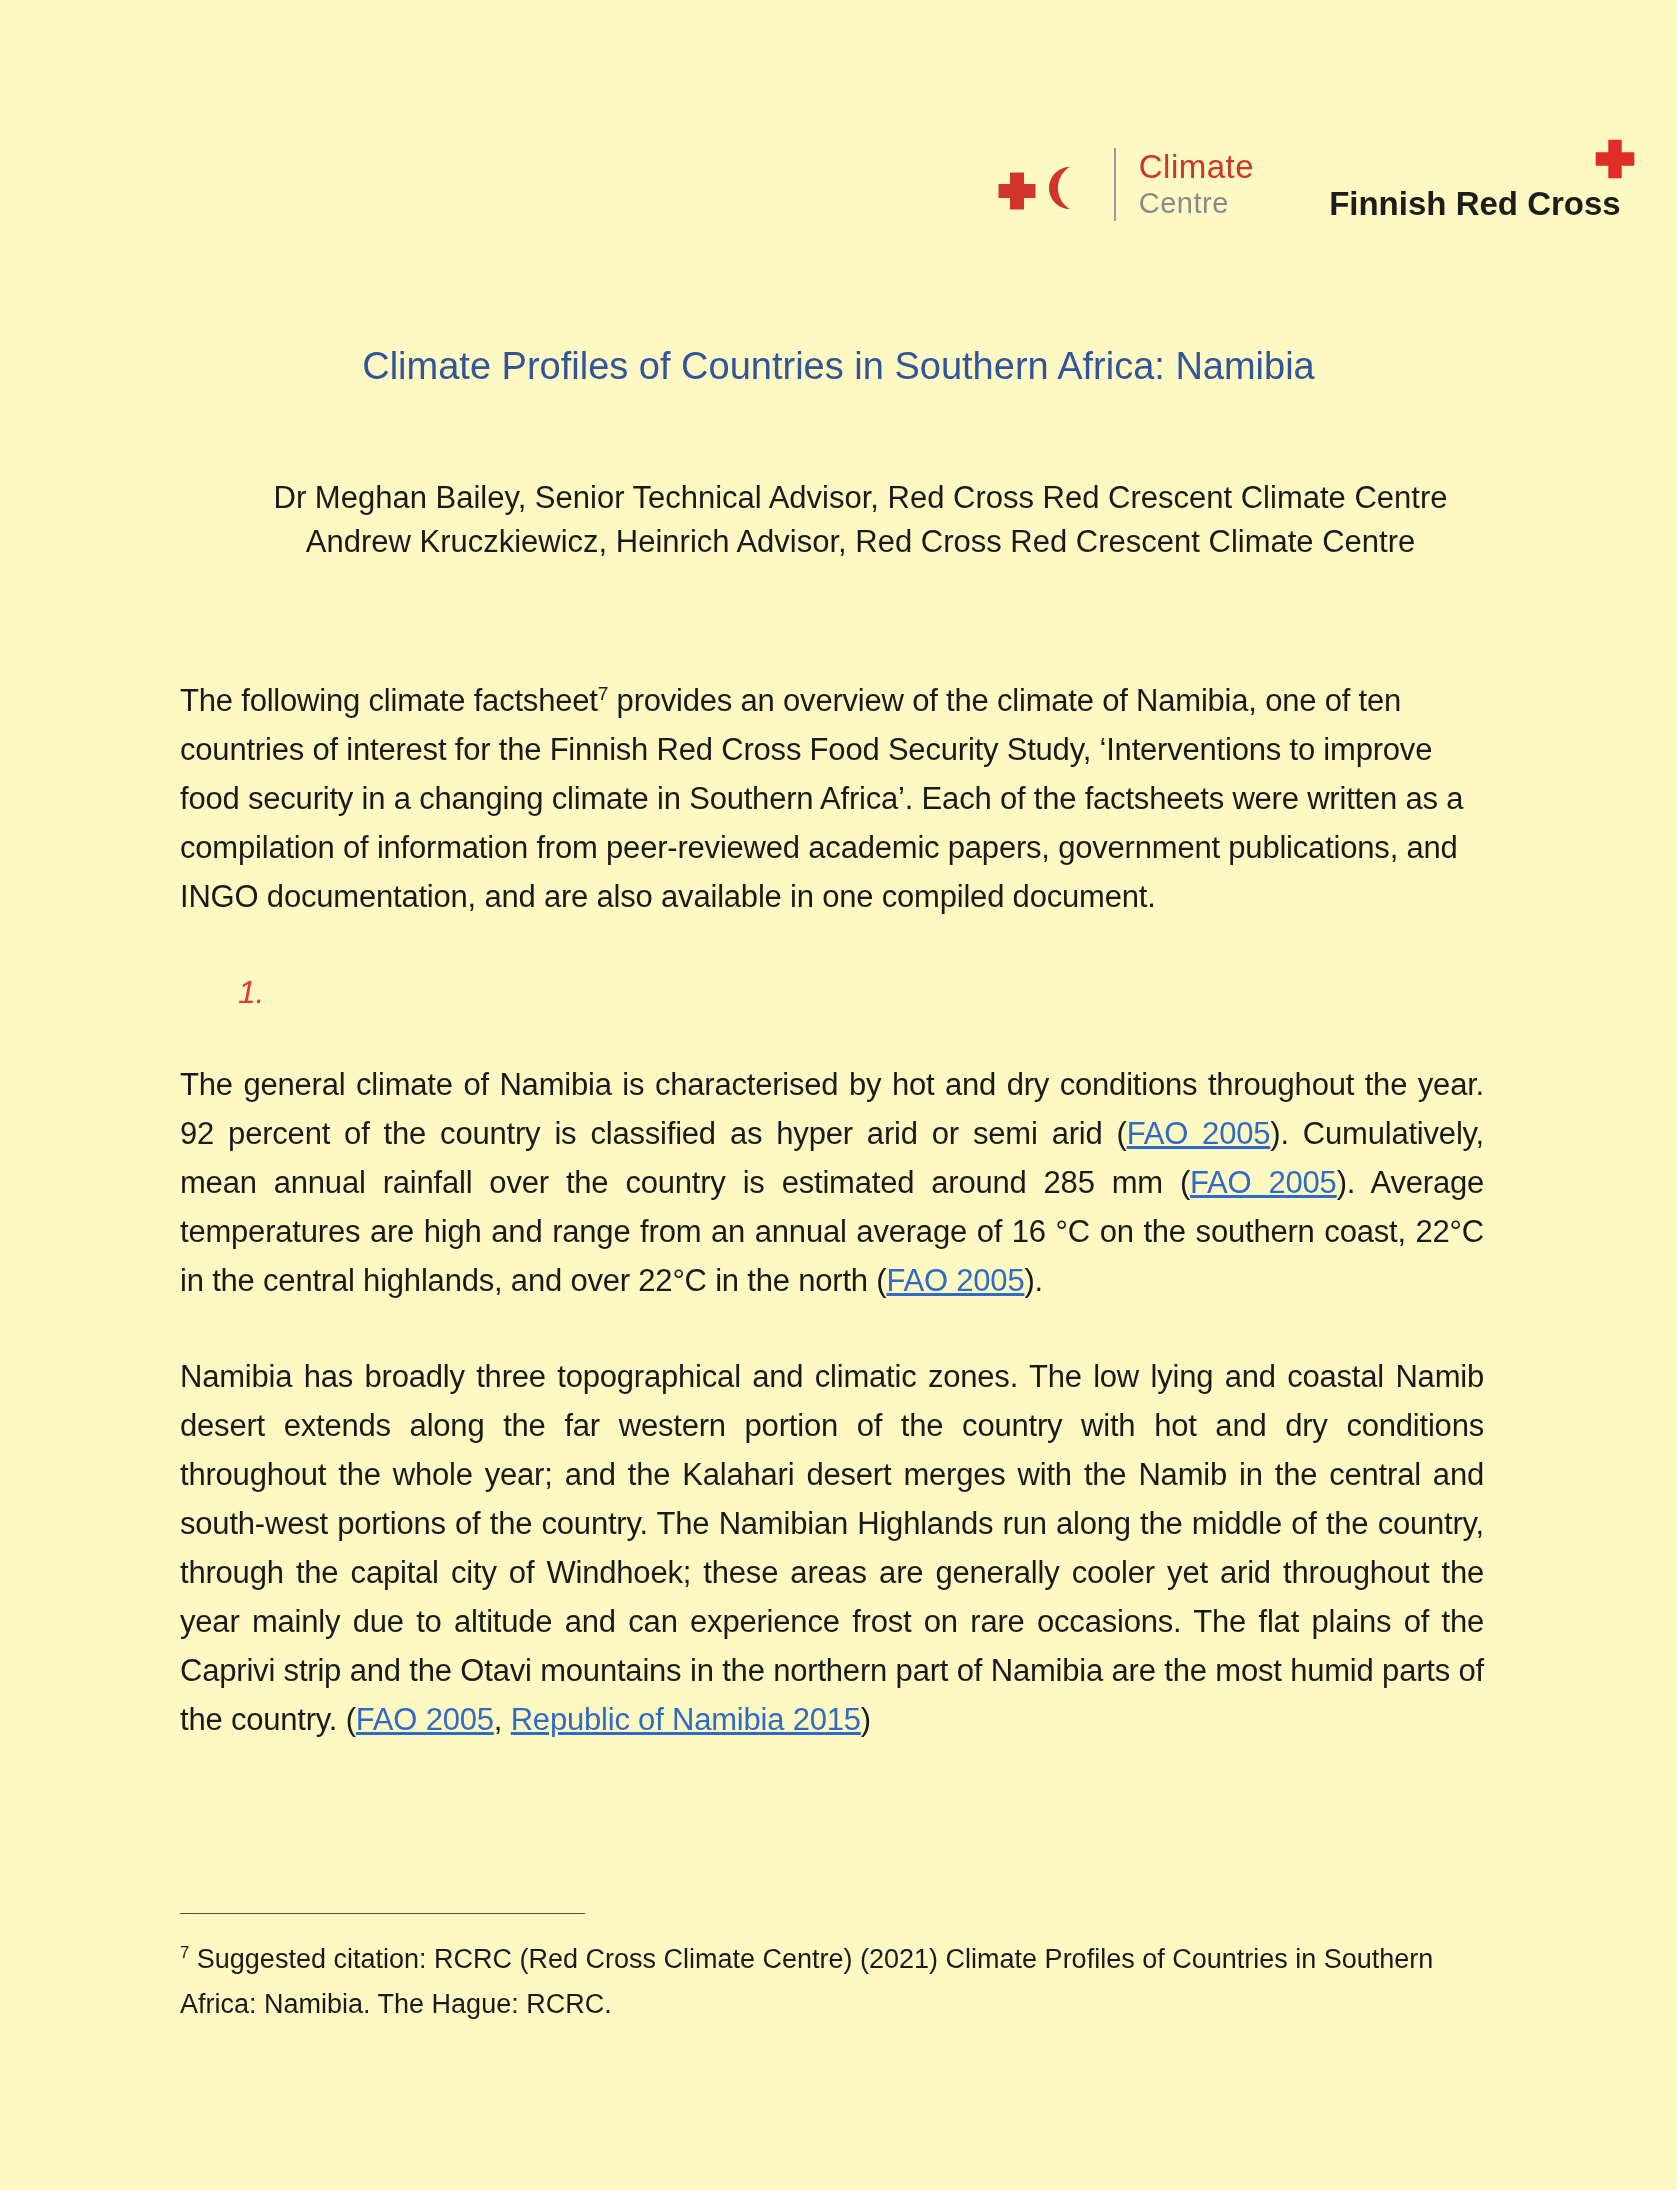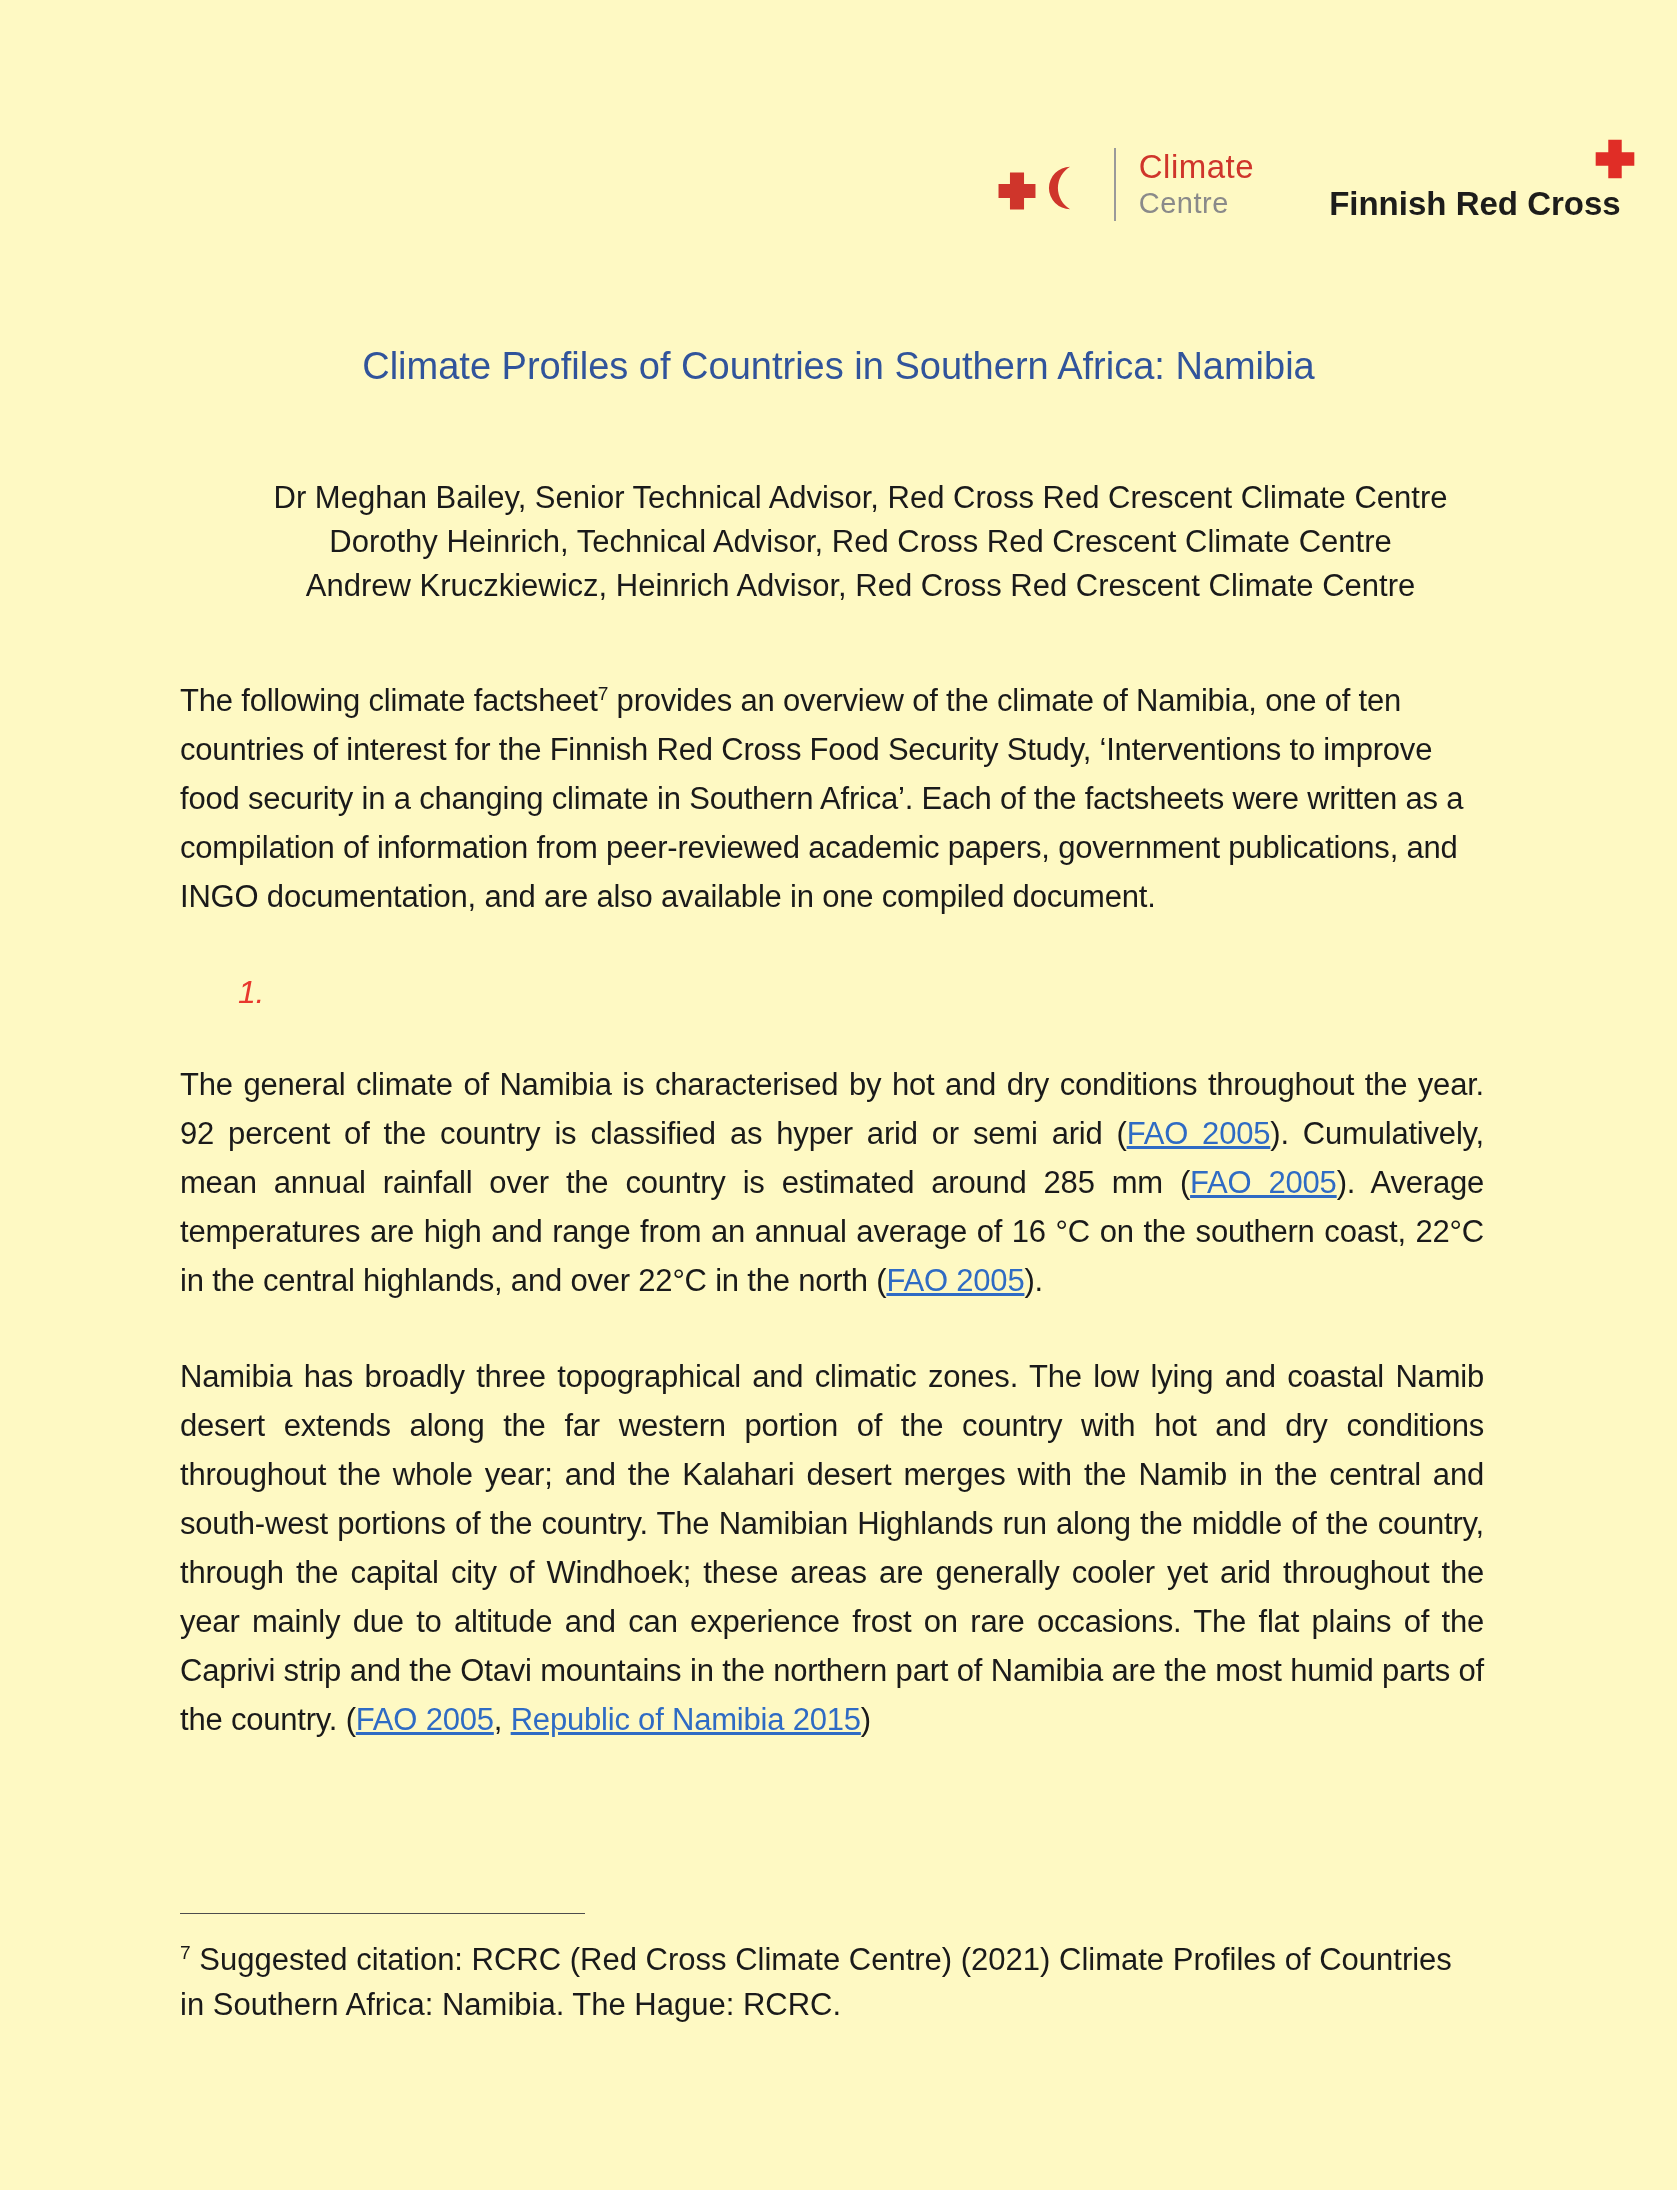--- a/index.html
+++ b/index.html
@@ -83,21 +83,21 @@
   }
   sup { font-size: 0.62em; vertical-align: super; line-height: 0; }
   .doc-link { color: #2f6bc4; text-decoration: underline; cursor: pointer; }
 
   
   .footnote {
     position: absolute;
     top: 1913px;
     left: 180px;
     width: 1304px;
-    font-size: 31px;
+    font-size: 27px;
     line-height: 45px;
   }
   .footnote-rule {
     width: 405px;
     height: 0;
     border-top: 1.9px solid #4d4d4d;
     margin-bottom: 22.5px;
   }
   .footnote p { margin: 0; }
 </style>
@@ -127,21 +127,20 @@
       <svg class="frc-cross" viewBox="0 0 100 100" aria-hidden="true">
         <path d="M34 4 h32 v30 h30 v32 h-30 v30 h-32 v-30 h-30 v-32 h30 z" fill="#e02d26"></path>
       </svg>
     </div>
   </header>
 
   <h1 class="title">Climate Profiles of Countries in Southern Africa: Namibia</h1>
 
   <div class="authors">
     <div>Dr Meghan Bailey, Senior Technical Advisor, Red Cross Red Crescent Climate Centre</div>
-    <div>Dorothy Heinrich, Technical Advisor, Red Cross Red Crescent Climate Centre</div>
     <div>Andrew Kruczkiewicz, Heinrich Advisor, Red Cross Red Crescent Climate Centre</div>
   </div>
 
   <main class="content">
     <p class="para">The following climate factsheet<sup>7</sup> provides an overview of the climate of Namibia, one of ten countries of interest for the Finnish Red Cross Food Security Study, ‘Interventions to improve food security in a changing climate in Southern Africa’. Each of the factsheets were written as a compilation of information from peer-reviewed academic papers, government publications, and INGO documentation, and are also available in one compiled document.</p>
 
     <h2 class="question">
       <span>1.</span>
     </h2>
 

